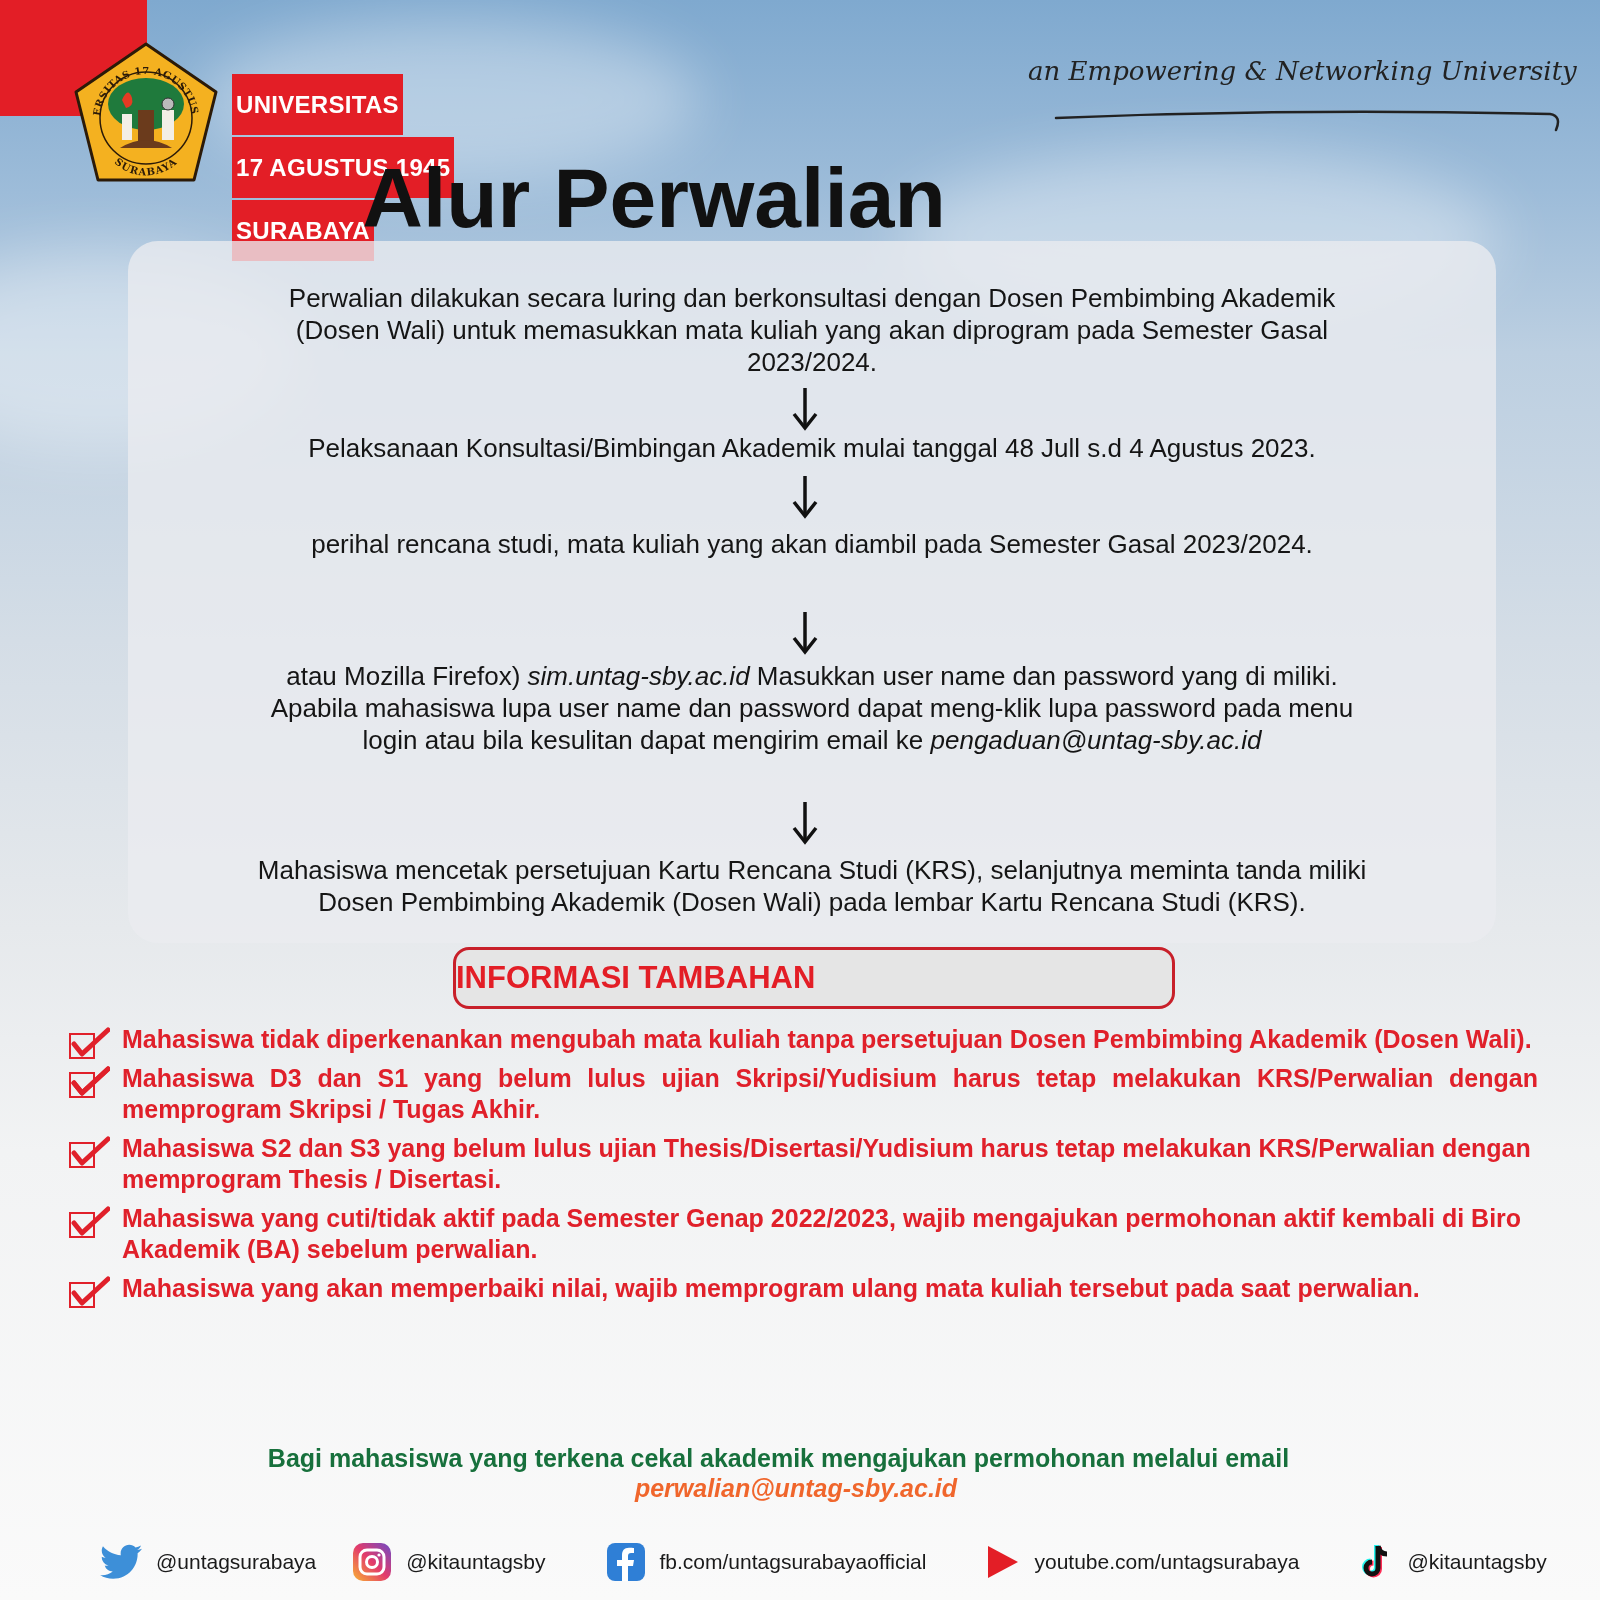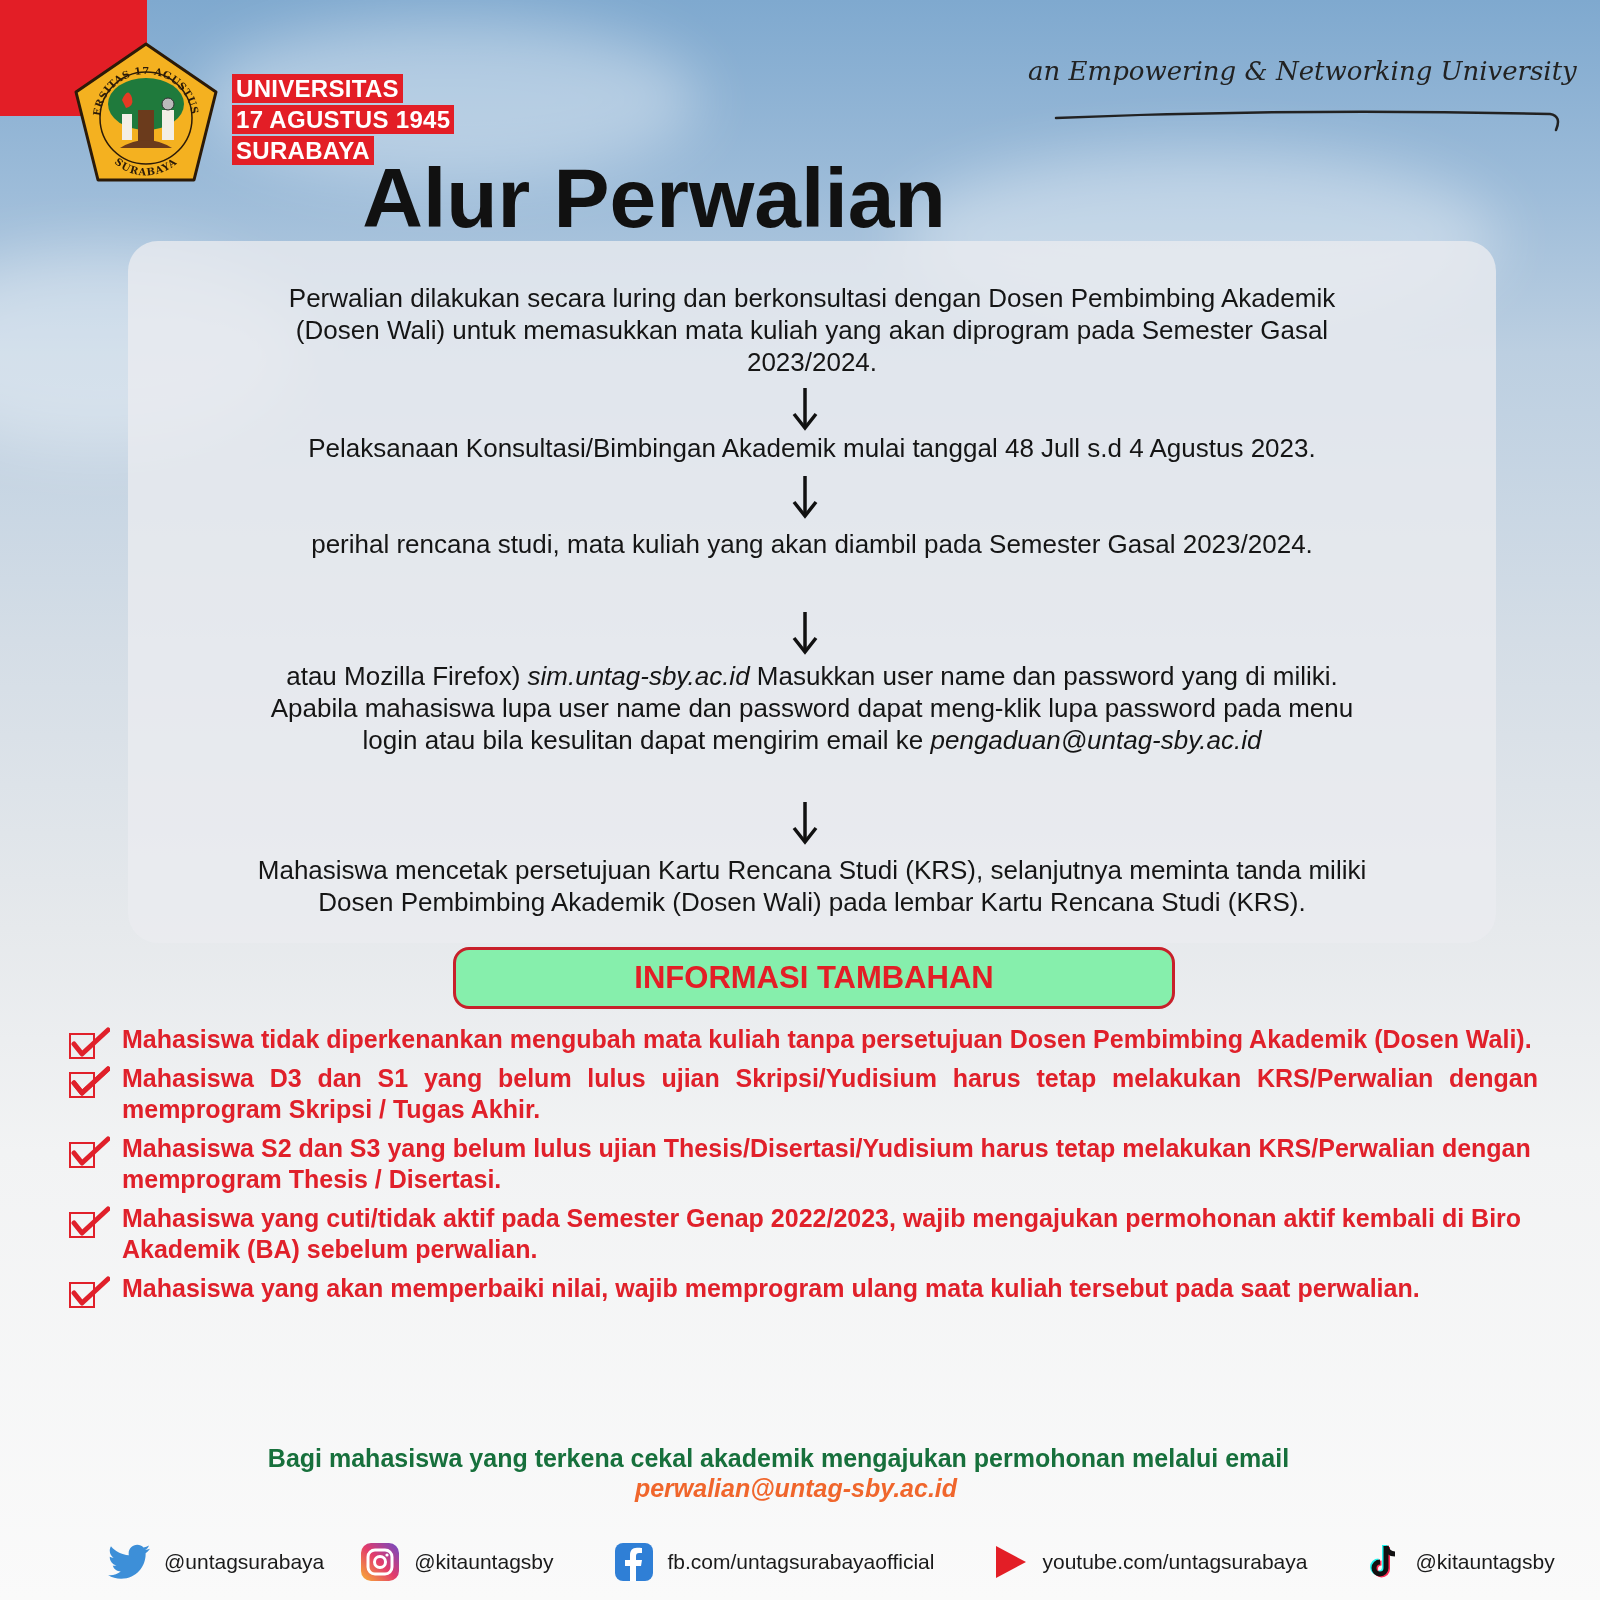--- a/index.html
+++ b/index.html
@@ -5,36 +5,36 @@
   html, body { margin:0; padding:0; }
   body {
     width:1600px; height:1600px; position:relative; overflow:hidden;
     font-family:"DejaVu Sans", sans-serif;
     background: linear-gradient(180deg, #7fa9cf 0%, #9dbcd9 12%, #bccfe1 22%, #d4dde6 40%, #e6e9ec 58%, #f2f3f4 72%, #fafafa 100%);
   }
   .cloud { position:absolute; border-radius:50%; background:rgba(255,255,255,0.35); filter:blur(30px); }
   .red-corner { position:absolute; left:0; top:0; width:147px; height:116px; background:#e31e26; }
   .logo-wrap { position:absolute; left:70px; top:40px; width:152px; height:152px; }
   .logo-name { position:absolute; left:232px; top:74px; }
-  .logo-line { display:table; background:#e31e26; color:#fff; font-family:"Liberation Sans", sans-serif; font-weight:bold; font-size:24px; line-height:29px; padding:0 4px; margin-bottom:2px; letter-spacing:0.3px; }
+  .logo-line { display:table; background:#e31e26; color:#fff; font-family:"Liberation Sans", sans-serif; font-weight:bold; font-size:24px; line-height:29px; padding:16px 4px; margin-bottom:2px; letter-spacing:0.3px; }
   .tagline { position:absolute; left:1028px; top:56px; font-family:"DejaVu Serif", serif; font-style:italic; font-size:26px; color:#222; }
   .tagline-line { position:absolute; left:1050px; top:100px; width:510px; height:40px; }
   .title { position:absolute; left:0; width:1308px; top:150px; text-align:center; font-family:"Liberation Sans", sans-serif; font-weight:bold; font-size:84px; color:#111; letter-spacing:0px; }
   .panel { position:absolute; left:128px; top:241px; width:1368px; height:702px; border-radius:30px; background:rgba(234,236,239,0.78); }
   .step { position:absolute; left:128px; width:1368px; text-align:center; font-family:"Liberation Sans", sans-serif; font-size:26px; line-height:32px; color:#151515; }
   .step i { font-style:italic; }
   .arrow { position:absolute; left:788px; width:34px; height:46px; }
-  .info-box { position:absolute; left:453px; top:947px; width:722px; height:62px; border:3px solid #c8202a; border-radius:16px; background:#86efac; box-sizing:border-box; text-align:center; font-family:"Liberation Sans", sans-serif; font-weight:bold; font-size:31px; line-height:56px; color:#e31e26; }
+  .info-box { position:absolute; left:453px; top:947px; width:722px; height:62px; border:3px solid #c8202a; border-radius:16px; background:#e5e5e5; box-sizing:border-box; text-align:left; font-family:"Liberation Sans", sans-serif; font-weight:bold; font-size:31px; line-height:56px; color:#e31e26; }
   .items { position:absolute; left:68px; top:1024px; width:1470px; }
   .item { position:relative; padding-left:54px; margin-bottom:4px; font-family:"Liberation Sans", sans-serif; font-weight:bold; font-size:25px; line-height:31px; color:#e0202a; text-align:justify; }
   .item.nojust { text-align:left; }
   .chk { position:absolute; left:0; top:2px; width:42px; height:34px; }
   .note { position:absolute; left:0; width:1557px; top:1443px; text-align:center; font-family:"Liberation Sans", sans-serif; font-weight:bold; font-size:25px; line-height:31px; color:#17703c; }
   .note-email { position:absolute; left:0; width:1592px; top:1474px; text-align:center; font-family:"Liberation Sans", sans-serif; font-weight:bold; font-style:italic; font-size:25px; color:#f0662c; }
-  .socials { position:absolute; left:108px; top:1540px; width:1420px; height:44px; display:flex; align-items:center; }
+  .socials { position:absolute; left:100px; top:1540px; width:1420px; height:44px; display:flex; align-items:center; }
   .soc { display:flex; align-items:center; margin-right:36px; }
   .soc svg { margin-right:14px; }
   .soc span { font-family:"Liberation Sans", sans-serif; font-size:21px; color:#1a1a1a; }
   .sep { width:1px; height:34px; background:#ddd; margin-right:24px; }
 </style>
 </head>
 <body>
 
 <div class="cloud" style="left:200px;top:20px;width:500px;height:160px;"></div>
 <div class="cloud" style="left:900px;top:150px;width:600px;height:180px;"></div>

